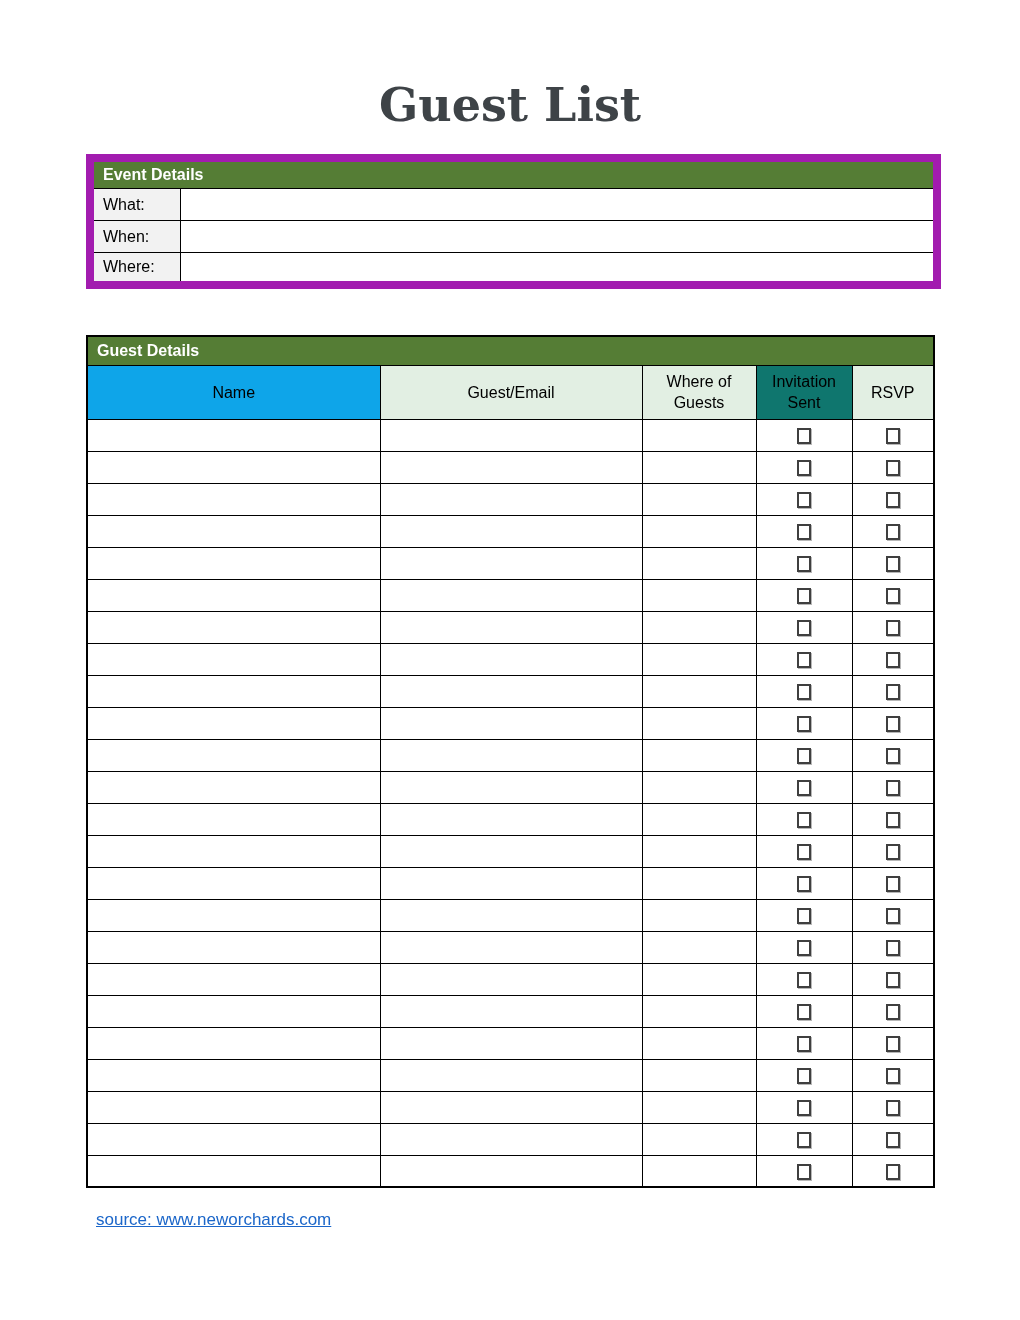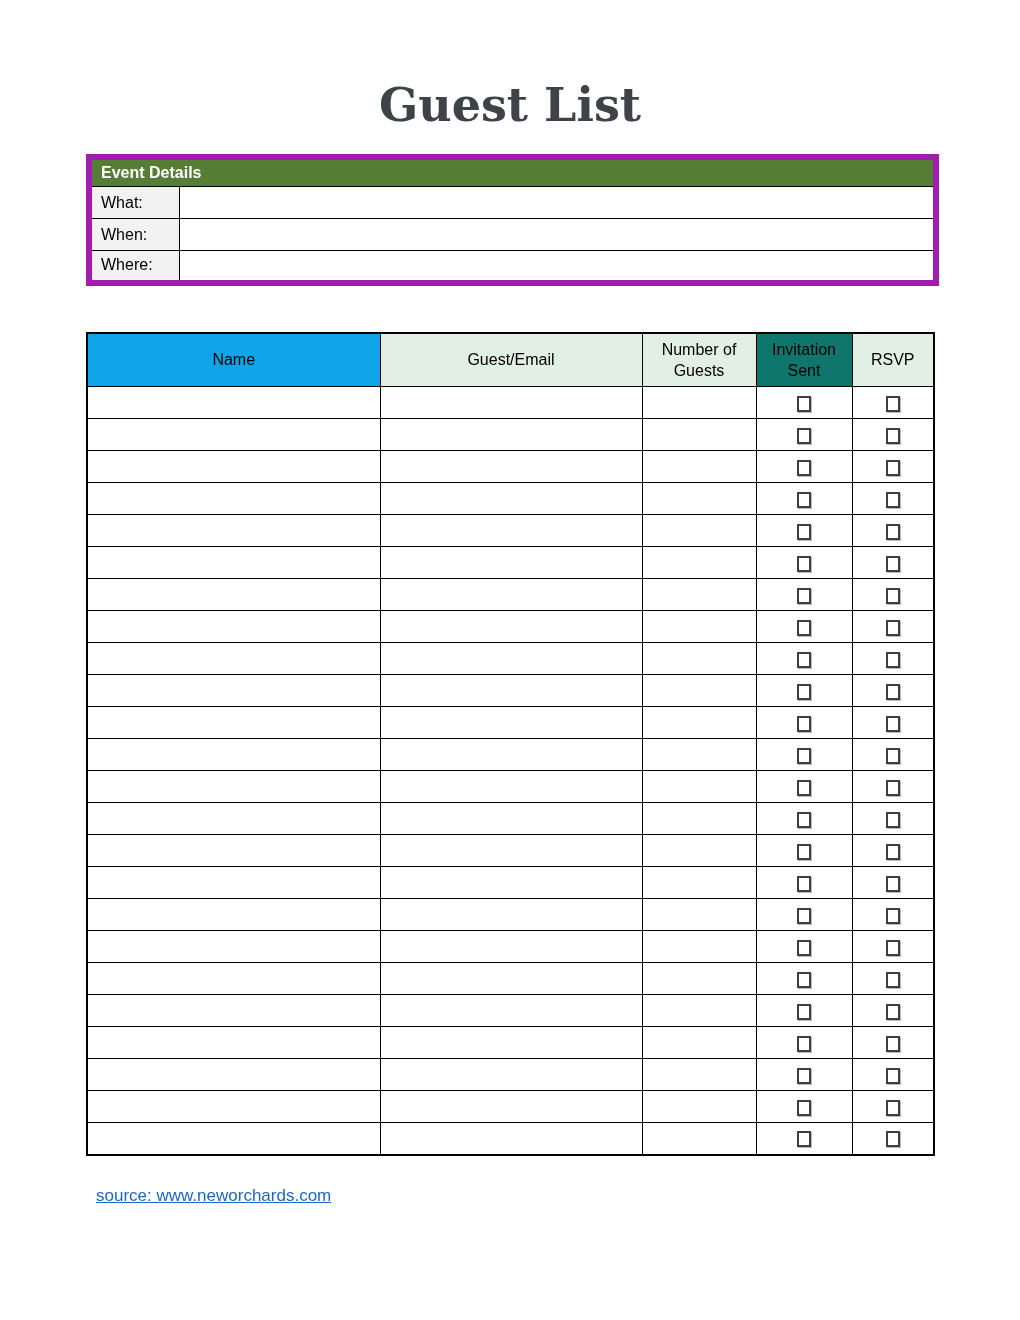--- a/index.html
+++ b/index.html
@@ -22,21 +22,21 @@
     font-size: 46px;
     line-height: 58px;
     color: #3E4347;
   }
 
   table { border-collapse: collapse; table-layout: fixed; }
 
   .event-table {
     margin: 20px 0 0 86px;
     width: 847px;
-    border: 6px solid #a21caf;
+    border: 8px solid #a21caf;
   }
   .event-table td { border: 1px solid #000; }
   .section-header {
     background: #557D35;
     color: #ffffff;
     font-weight: bold;
     font-size: 16px;
     text-align: left;
     padding: 4px 9px;
     height: 29px;
@@ -81,21 +81,21 @@
     display: inline-block;
     width: 14px;
     height: 16px;
     border: 2px solid #3F3F3F;
     background: #ffffff;
     box-shadow: 1px 1px 0 #b7b7b7;
     vertical-align: middle;
   }
   .source-link {
     display: inline-block;
-    margin: 30px 0 0 96px;
+    margin: 22px 0 0 96px;
     color: #1B66C9;
     text-decoration: underline;
     font-size: 17px;
     cursor: pointer;
   }
 </style>
 </head>
 <body>
 
 <div class="page">
@@ -129,23 +129,26 @@
   <table class="guest-table">
     <colgroup>
       <col style="width:293px">
         <col style="width:262px">
         <col style="width:114px">
       <col style="width:96px">
         <col style="width:82px">
     </colgroup>
     <thead>
       <tr>
+        <th colspan="5" class="section-header" style="background: rgb(85, 125, 53);">Guest Details</th>
+      </tr>
+      <tr>
         <th class="col-header-cell" style="background: #0ea5e9;">Name</th>
         <th class="col-header-cell" style="background: rgb(226, 239, 227);">Guest/Email</th>
-        <th class="col-header-cell" style="background: rgb(226, 239, 227);">Number of Guests</th>
+        <th class="col-header-cell" style="background: rgb(226, 239, 227);">Where of Guests</th>
         <th class="col-header-cell" style="background: #0f766e;">Invitation Sent</th>
         <th class="col-header-cell" style="background: rgb(226, 239, 227);">RSVP</th>
       </tr>
     </thead>
     <tbody id="guest-rows">
         <tr>
           <td></td>
           <td></td>
           <td class="center"></td>
           <td class="center"><span class="checkbox"></span></td>

